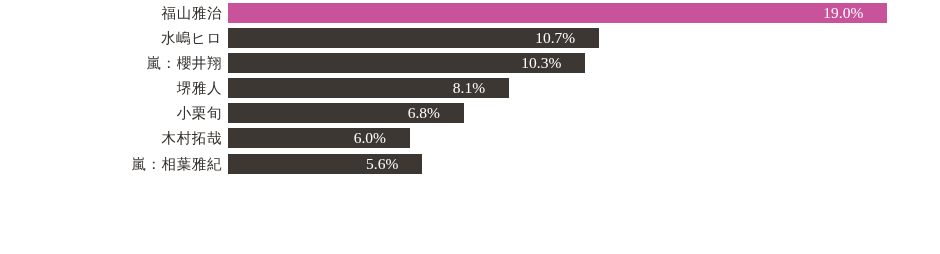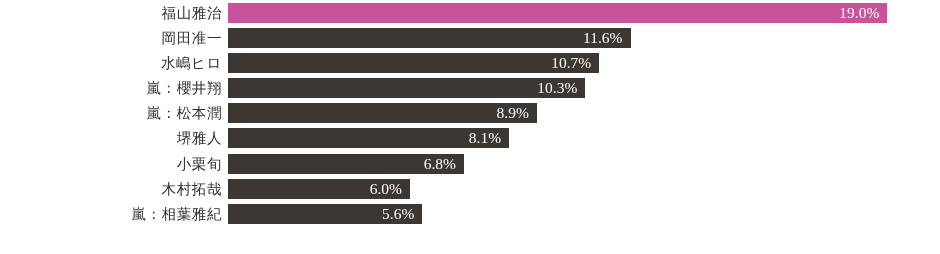--- a/index.html
+++ b/index.html
@@ -64,66 +64,50 @@
     background: #3d3733;
   }
   .bar.highlight {
     background: #c9539a;
   }
   .bar-value {
     font-family: "Liberation Serif", "DejaVu Serif", serif;
     font-size: 15.5px;
     line-height: 20px;
     color: #ffffff;
-    padding-right: 8px;
+    padding-right: 24px;
     white-space: nowrap;
   }
 </style>
 </head>
 <body>
 
 <div id="chart-root">
   <div class="rows">
       <div class="row">
         <div class="row-label">福山雅治</div>
         <div class="bar-area">
           <div class="bar highlight" style="width: 659.3px; background: rgb(201, 83, 154);">
             <span class="bar-value">19.0%</span>
           </div>
         </div>
       </div>
       <div class="row">
-        <div class="row-label">岡田准一</div>
-        <div class="bar-area">
-          <div class="bar" style="width: 402.52px; background: rgb(61, 55, 51);">
-            <span class="bar-value">11.6%</span>
-          </div>
-        </div>
-      </div>
-      <div class="row">
         <div class="row-label">水嶋ヒロ</div>
         <div class="bar-area">
           <div class="bar" style="width: 371.29px; background: rgb(61, 55, 51);">
             <span class="bar-value">10.7%</span>
           </div>
         </div>
       </div>
       <div class="row">
         <div class="row-label">嵐：櫻井翔</div>
         <div class="bar-area">
           <div class="bar" style="width: 357.41px; background: rgb(61, 55, 51);">
             <span class="bar-value">10.3%</span>
-          </div>
-        </div>
-      </div>
-      <div class="row">
-        <div class="row-label">嵐：松本潤</div>
-        <div class="bar-area">
-          <div class="bar" style="width: 308.83px; background: rgb(61, 55, 51);">
-            <span class="bar-value">8.9%</span>
           </div>
         </div>
       </div>
       <div class="row">
         <div class="row-label">堺雅人</div>
         <div class="bar-area">
           <div class="bar" style="width: 281.07px; background: rgb(61, 55, 51);">
             <span class="bar-value">8.1%</span>
           </div>
         </div>

